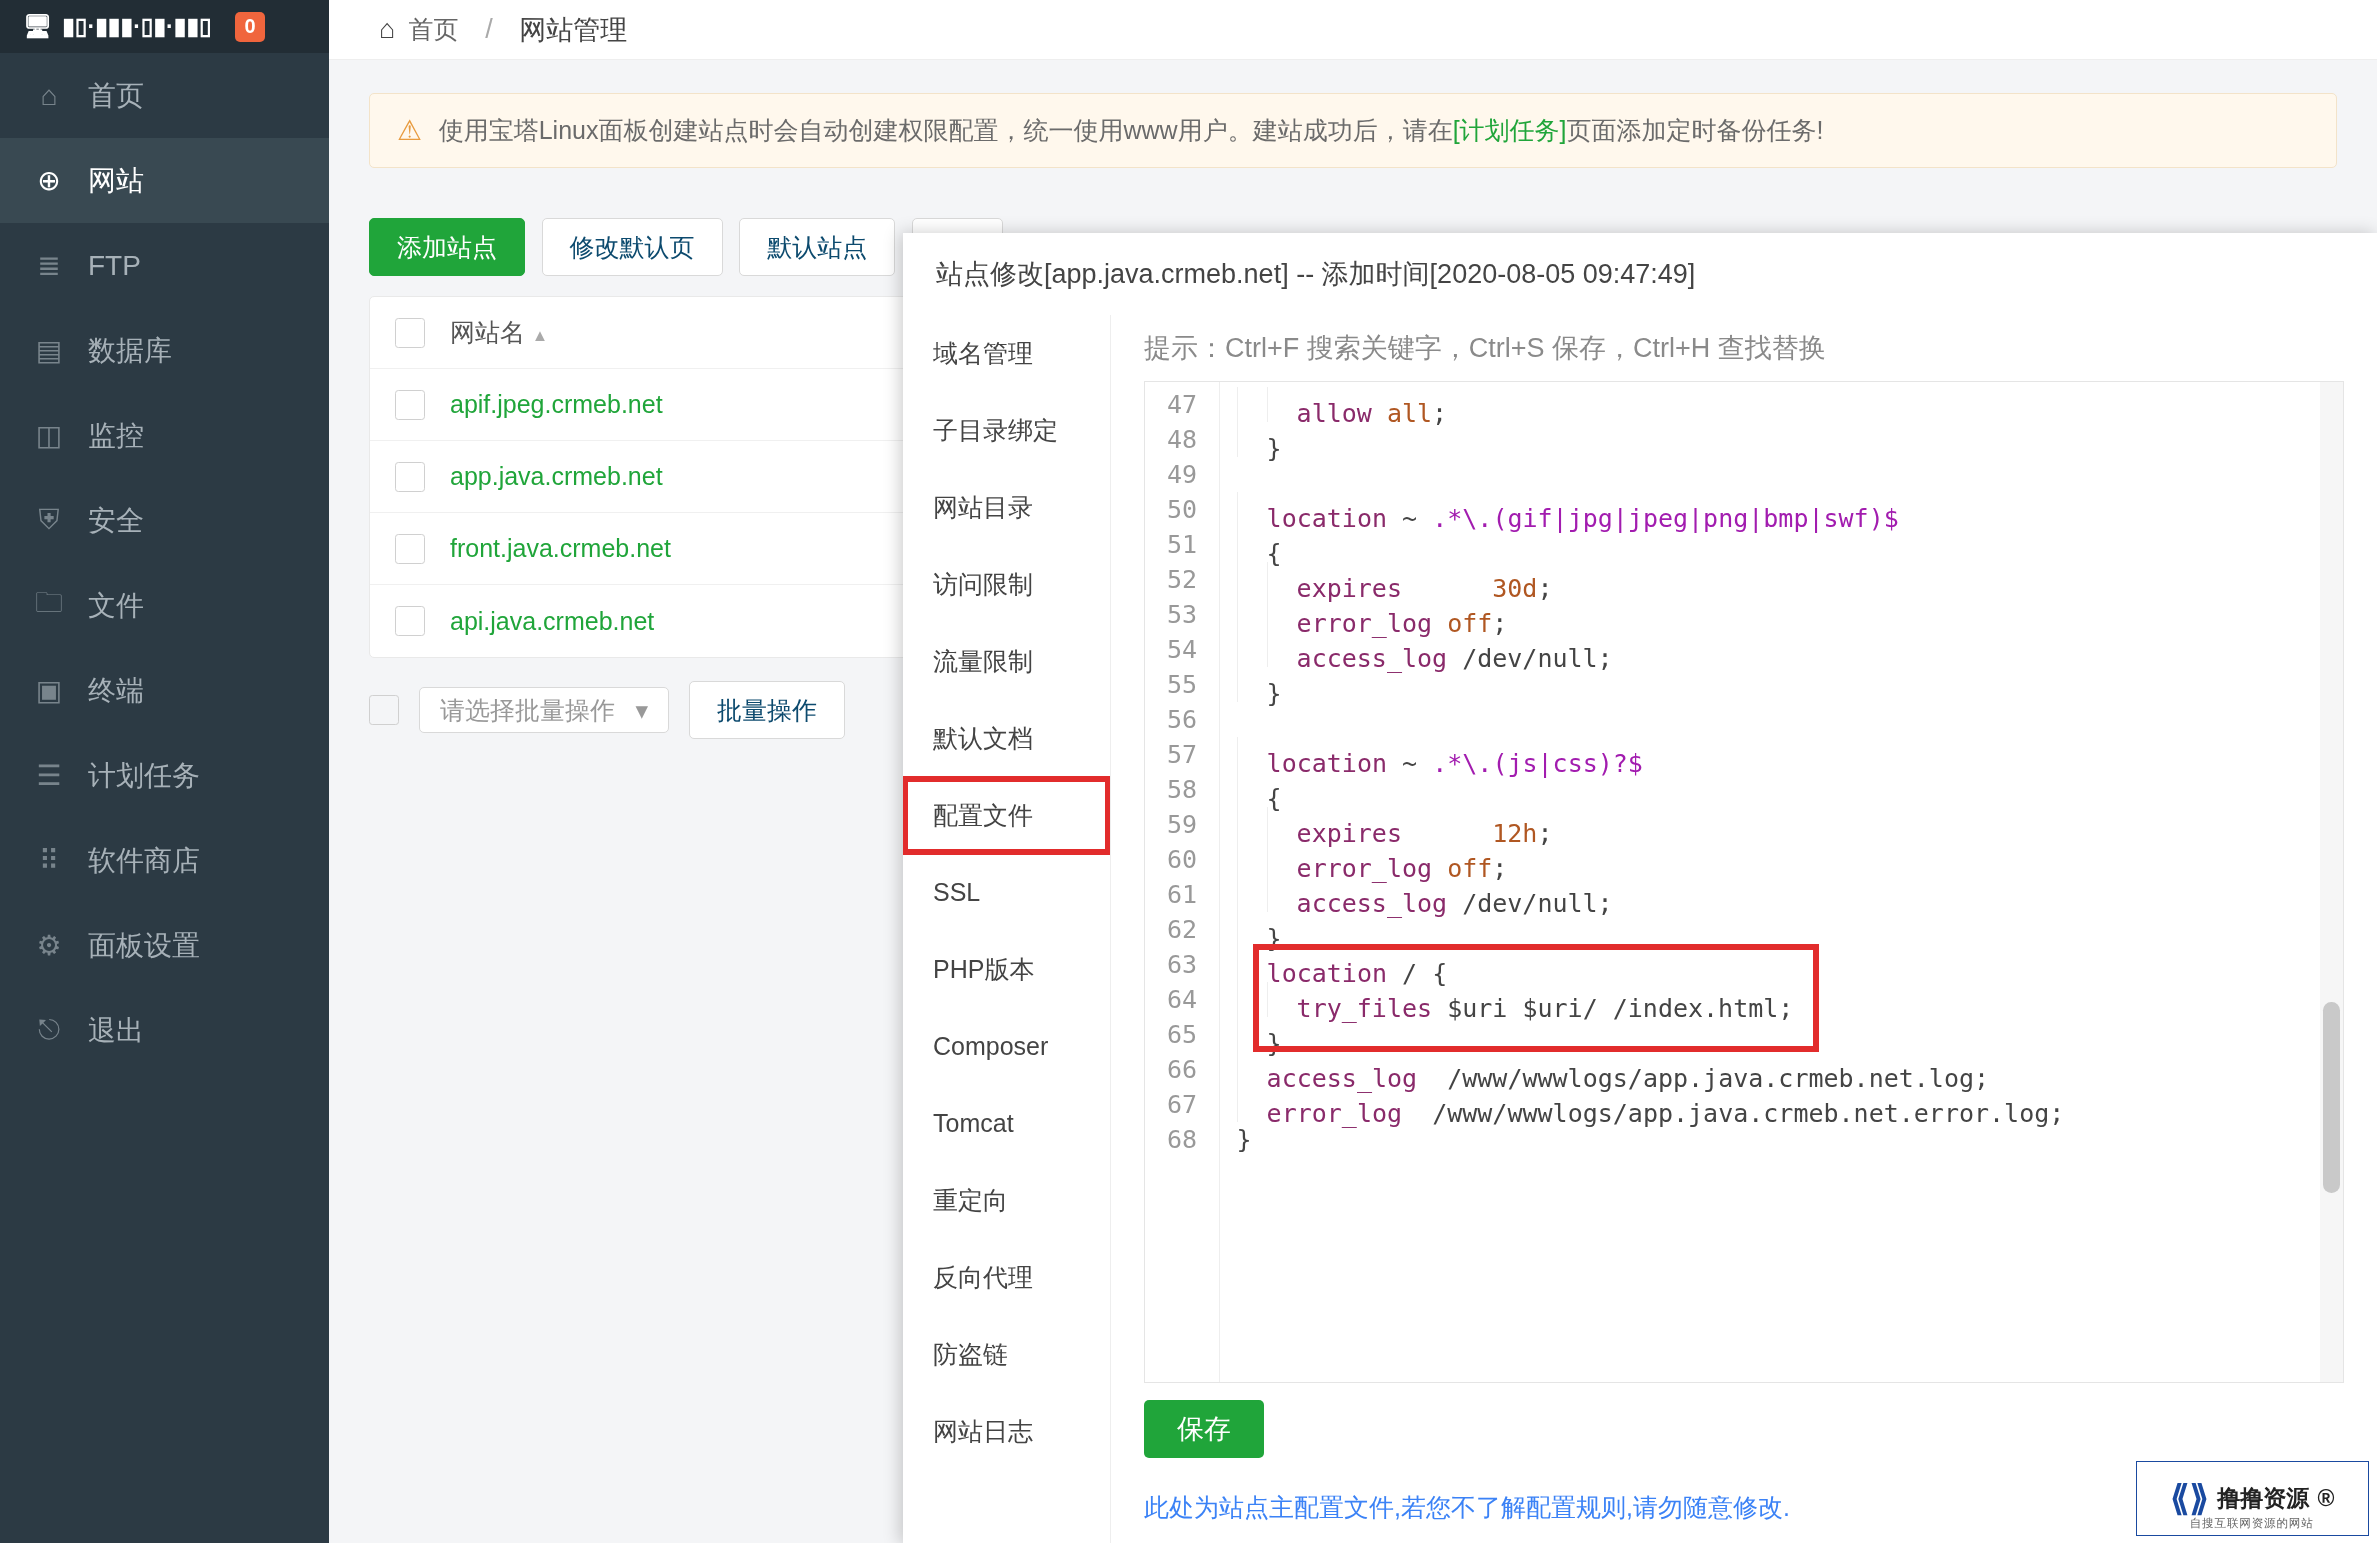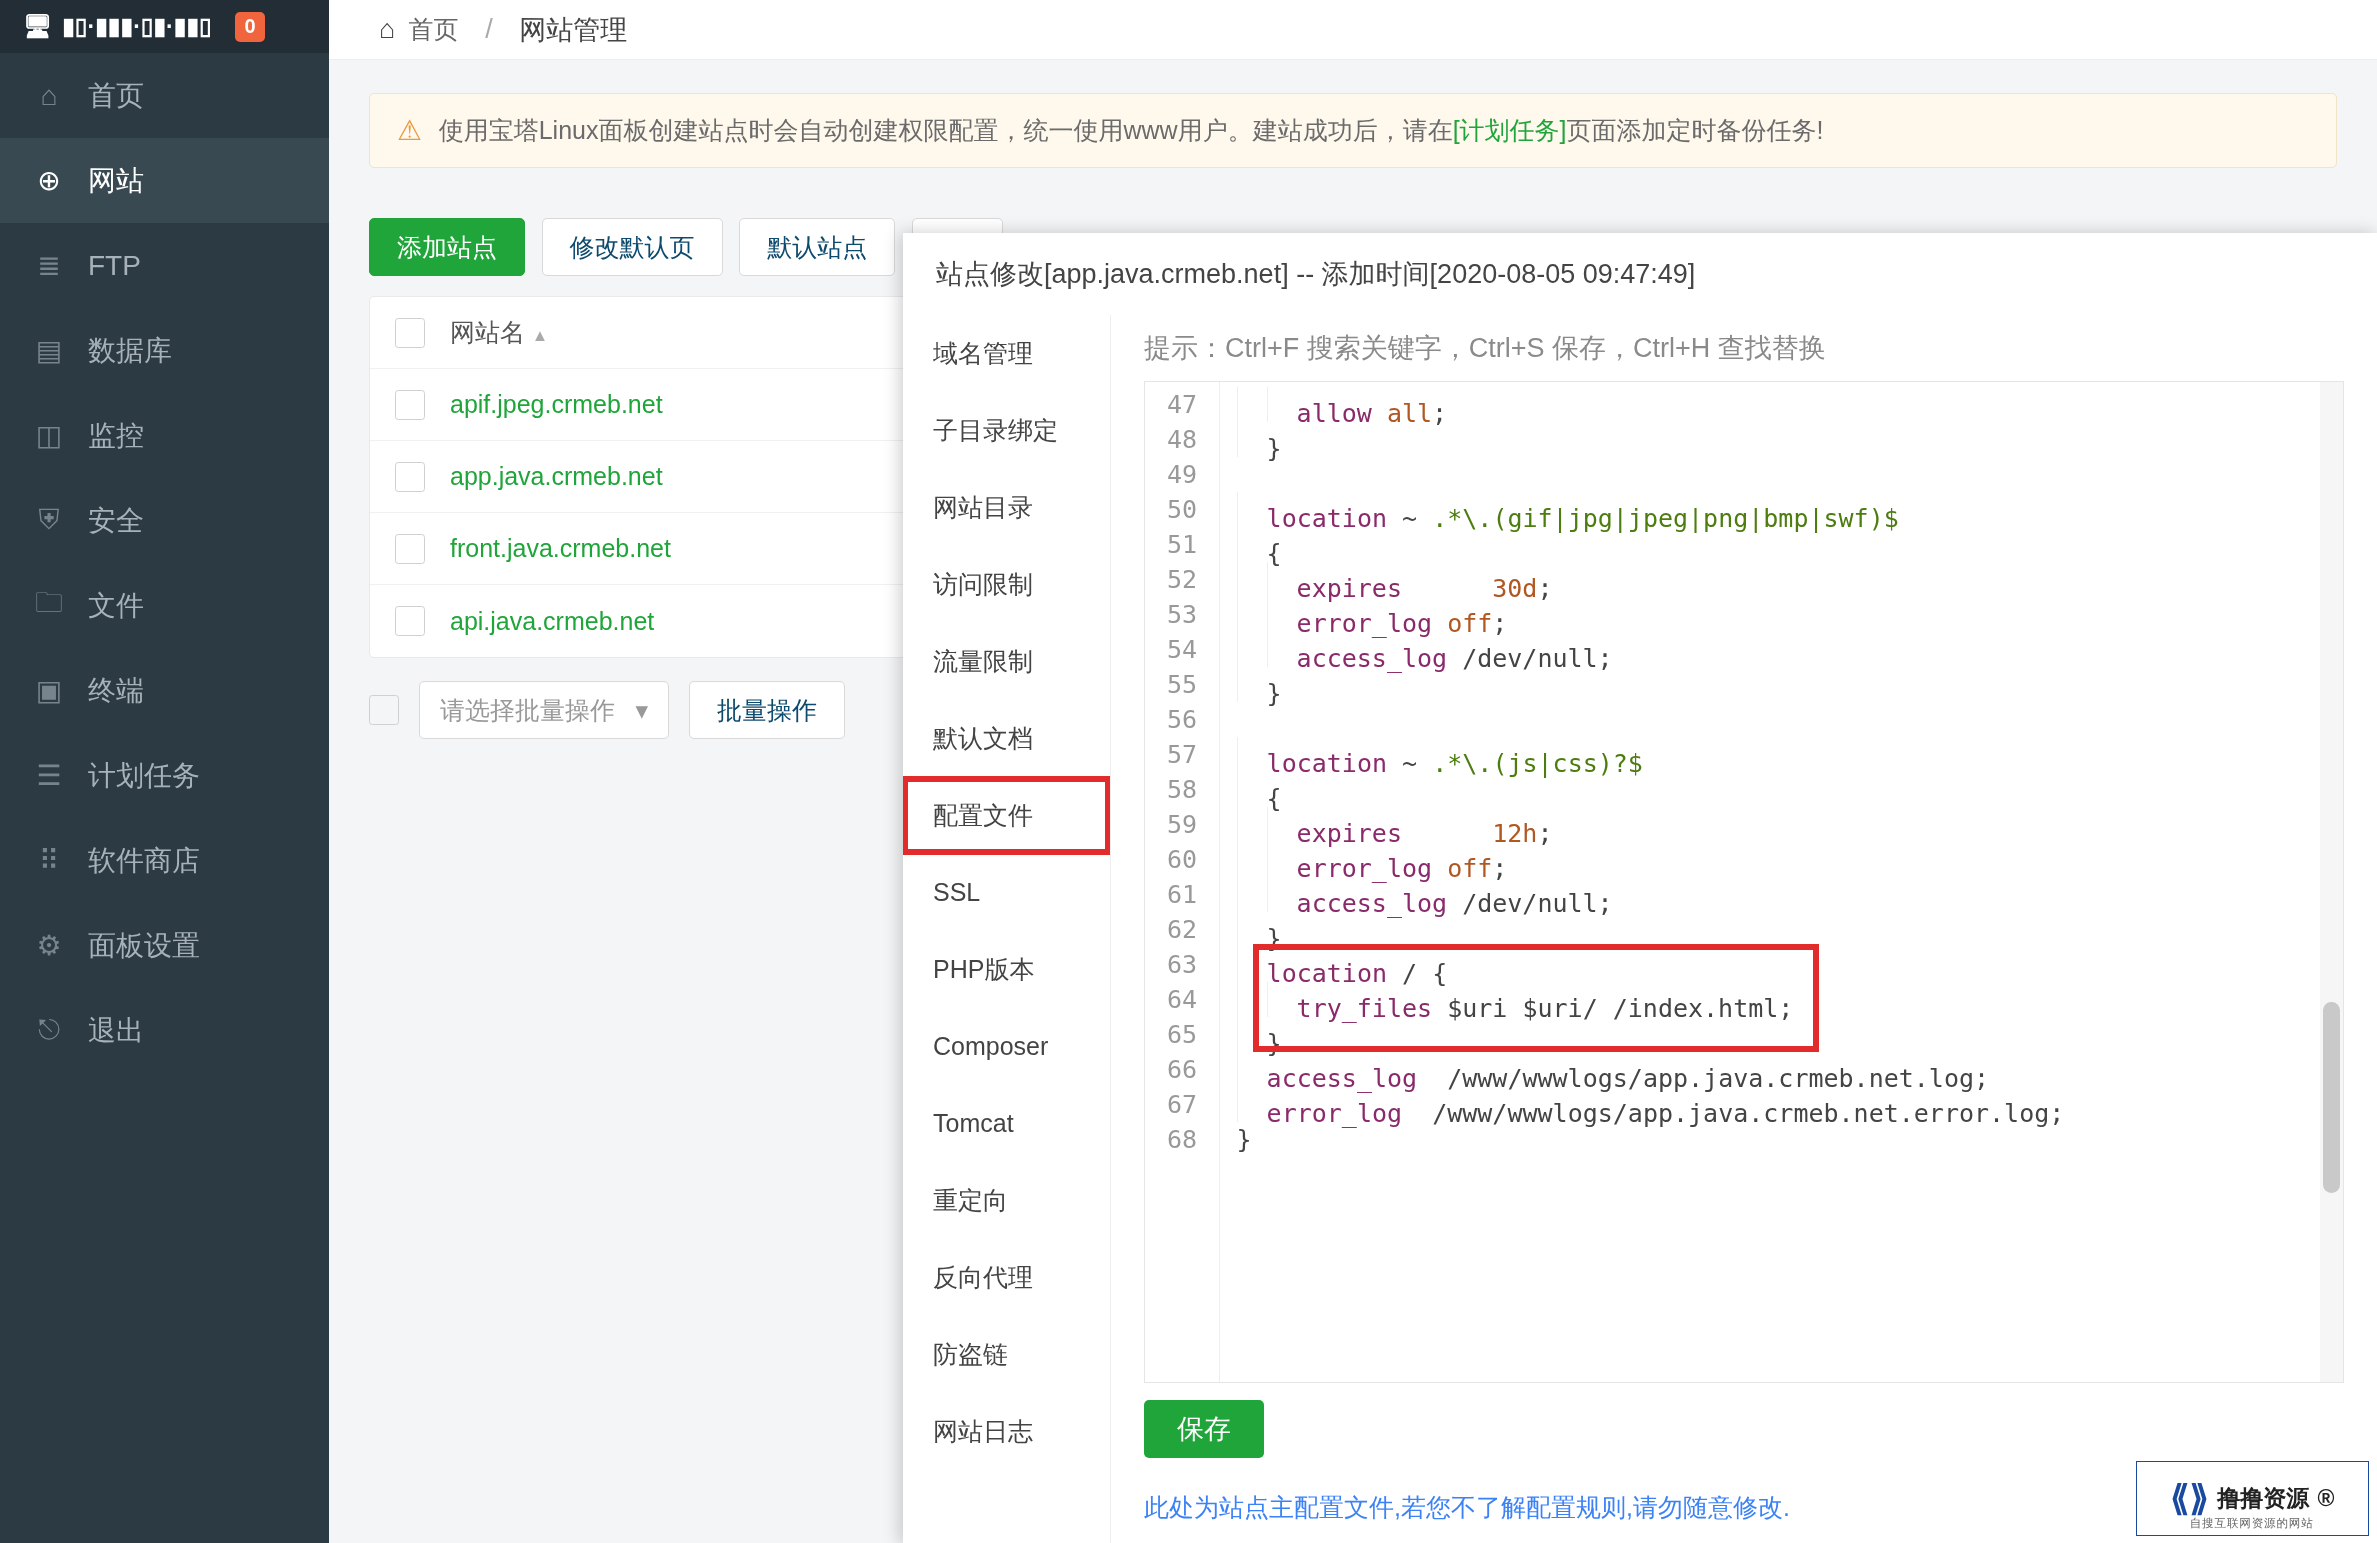--- a/index.html
+++ b/index.html
@@ -27,21 +27,21 @@
 
 .table { background: #fff; border: 0.8px solid #e9e9e9; border-radius: 5px; margin-top: 20px; }
 .tr { display: flex; align-items: center; height: 72px; border-bottom: 0.8px solid #f0f0f0; padding: 0 25px; gap: 25px;}
 .tr:last-child { border-bottom: none; }
 .th { color: #555; font-size: 25px; }
 .link { color: #20a53a; font-size: 25px; text-decoration: none; }
 .chk { width: 30px; height: 30px; border: 1.7px solid #d0d0d0; border-radius: 3.3px; display: inline-block; }
 .sort-ico { font-size: 16.6px; color: #aaa; margin-left: 6.7px; }
 
 .batch-row { display: flex; align-items: center; gap: 20px; margin-top: 23px; }
-.select-fake { display: flex; align-items: center; justify-content: space-between; width: 250px; height: 58px; border: 0.8px solid #d9d9d9; border-radius: 5px; background: #fff; padding: 0 20px; color: #999; font-size: 25px;}
+.select-fake { display: flex; align-items: center; justify-content: space-between; width: 250px; height: 46px; border: 0.8px solid #d9d9d9; border-radius: 5px; background: #fff; padding: 0 20px; color: #999; font-size: 25px;}
 
 
 .modal { position: absolute; top: 233px; left: 903px; right: 0; bottom: 0; background: #fff; box-shadow: -3.3px 0 16.6px rgba(0,0,0,0.2); display: flex; flex-direction: column;}
 .modal-title { padding: 23px 33px; font-size: 27px; color: #444; }
 .modal-body { flex: 1; display: flex; min-height: 0; }
 .modal-nav { width: 208px; border-right: 0.8px solid #eee; overflow-y: auto; }
 .modal-nav-item { height: 77px; display: flex; align-items: center; padding: 0 30px; font-size: 25px; color: #444; cursor: pointer;}
 .modal-nav-item.hl { outline: 6.7px solid #e22c2c; outline-offset: -5px; z-index: 4; position: relative;}
 .modal-main { flex: 1; display: flex; flex-direction: column; min-width: 0; padding: 0 33px 20px 0;}
 .hint { padding: 15px 0 15px 33px; color: #8a8a8a; font-size: 27px; }
@@ -49,21 +49,21 @@
 .editor { flex: 1; border: 0.8px solid #e5e5e5; display: flex; position: relative; margin-left: 33px; min-height: 0; font-family: "Menlo", "Monaco", "Consolas", monospace; font-size: 25px;}
 .gutter { width: 75px; background: #fff; border-right: 0.8px solid #eee; display: flex; flex-direction: column; align-items: center; padding: 5px 11.6px; color: #999; }
 .gutter div { height: 35px; line-height: 35px; }
 .code { flex: 1; white-space: pre; padding: 5px 0 5px 16.6px; overflow-x: auto; line-height: 35px; color: #444;}
 .code .line { height: 35px; }
 .indent-guide { display: inline-block; width: 30px; border-left: 0.8px solid #eee; height: 100%;}
 .tok-kw { color: #8a2a6a; }
 .tok-val { color: #b05722; }
 .tok-off { color: #b05722; }
 .tok-var { color: #444; }
-.tok-regex { color: #4d7c0f; }
+.tok-regex { color: #a21caf; }
 .scrollbar-v { position: absolute; right: 0; top: 0; bottom: 0; width: 23px; background: #f6f6f6;}
 .scrollbar-thumb { position: absolute; left: 3.3px; right: 3.3px; top: 62%; height: 191px; background: #c9c9c9; border-radius: 8.3px;}
 .red-box { position: absolute; border: 6.7px solid #e22c2c; pointer-events: none; }
 
 .save-row { padding: 16.6px 0 0 33px; }
 .btn.save { background: #20a53a; color: #fff; border: none; height: 58px; padding: 0 33px; font-size: 27px;}
 .foot-note { padding: 33px 0 0 33px; color: #3b82f6; font-size: 25px;}
 
 .watermark { position: absolute; right: 8.3px; bottom: 8.3px; width: 233px; height: 75px; border: 1.7px solid #1a4aa0; background: #fff; display: flex; align-items: center; justify-content: center; gap: 8.3px; font-weight: bold; color: #222;}
 .watermark .wm-ico { color: #1a4aa0; font-size: 35px;}

